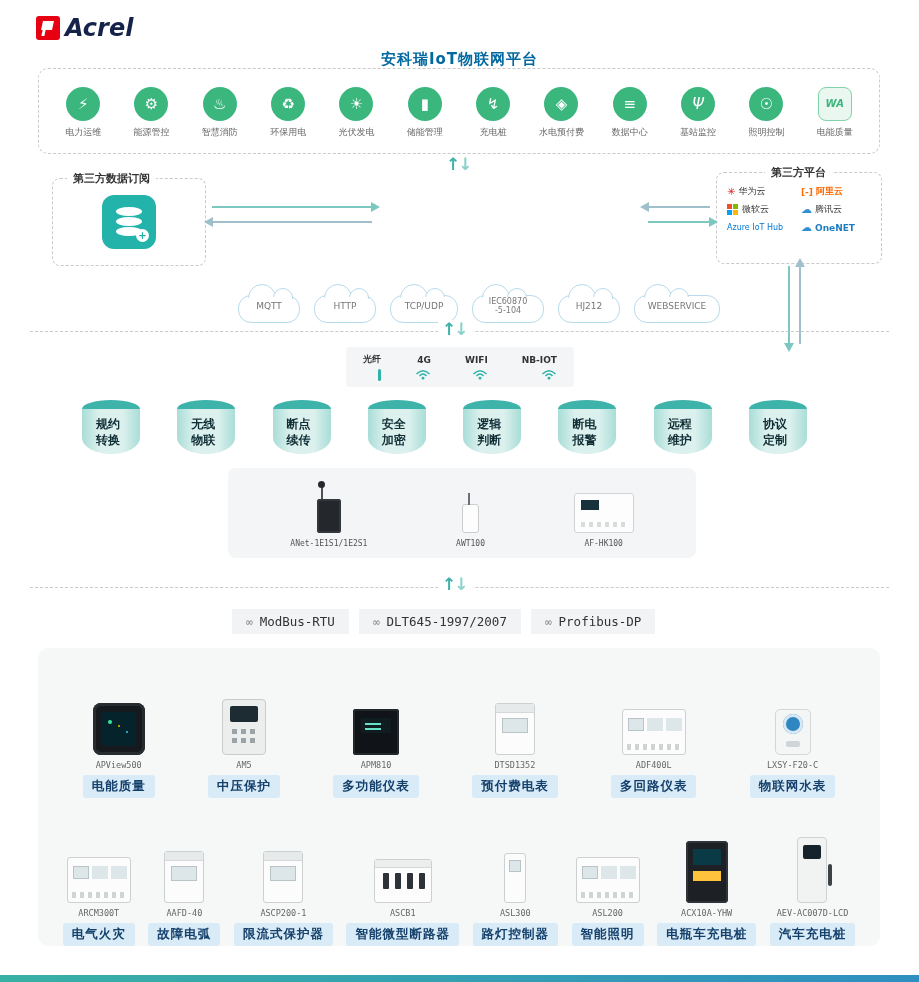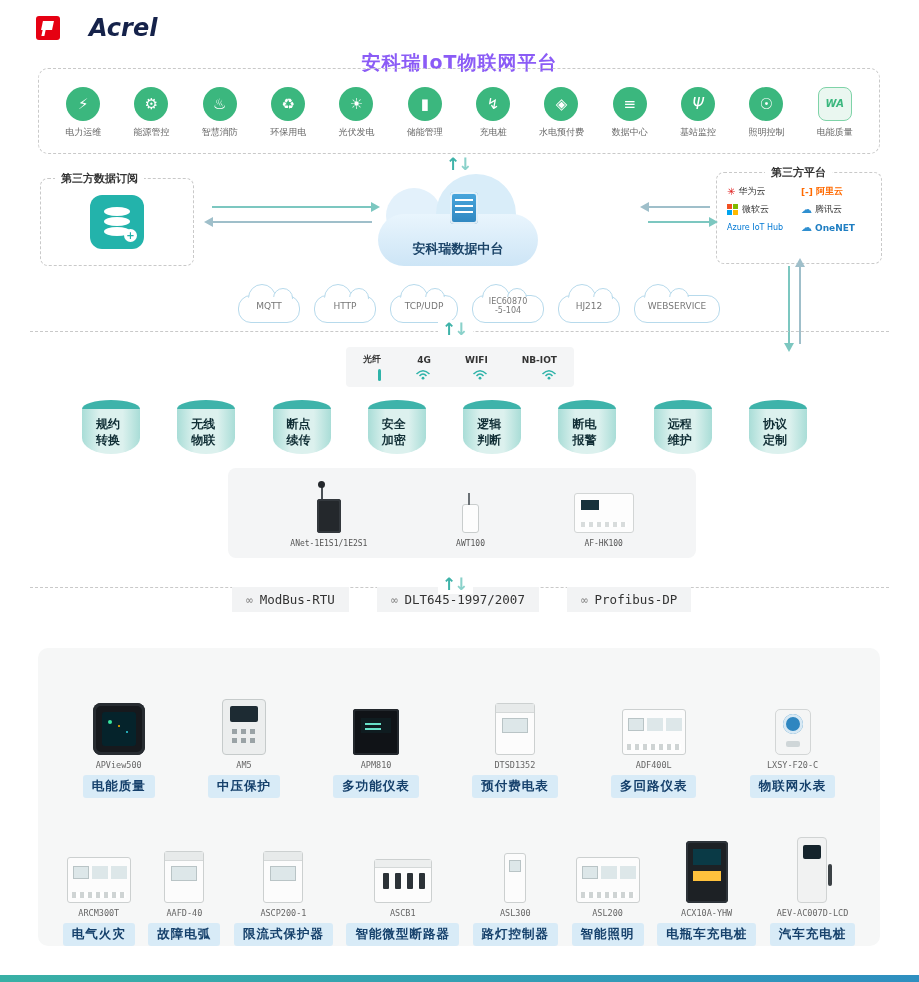--- a/index.html
+++ b/index.html
@@ -4,37 +4,37 @@
 <style>
   html,body{margin:0;padding:0;background:#fff;}
   body{font-family:"DejaVu Sans","Liberation Sans",sans-serif;}
   .canvas{position:relative;width:919px;height:982px;background:#fff;overflow:hidden;}
 
   
   .logo{position:absolute;left:36px;top:14px;display:flex;align-items:center;gap:5px;}
   .logo-mark{width:24px;height:24px;background:#e60012;border-radius:3px;position:relative;}
   .logo-mark::after{content:"";position:absolute;left:6px;top:5px;width:11px;height:9px;background:#fff;transform:skewX(-12deg);}
   .logo-mark::before{content:"";position:absolute;left:6px;top:14px;width:3px;height:6px;background:#fff;transform:skewX(-12deg);z-index:1;}
-  .logo-text{font-size:24px;font-weight:bold;font-style:italic;color:#15224a;letter-spacing:0;margin-left:24px;}
-  .main-title{position:absolute;top:50px;left:0;width:100%;text-align:center;font-size:19px;font-weight:bold;color:#8b5cf6;letter-spacing:1px;}
+  .logo-text{font-size:24px;font-weight:bold;font-style:italic;color:#15224a;letter-spacing:0;}
+  .main-title{position:absolute;top:50px;left:0;width:100%;text-align:center;font-size:15px;font-weight:bold;color:#0369a1;letter-spacing:1px;}
 
   
   .apps-box{position:absolute;left:38px;top:68px;width:842px;height:86px;border:1px dashed #c9c9c9;border-radius:10px;display:flex;align-items:center;justify-content:space-around;padding:4px 10px 0;box-sizing:border-box;}
   .app{display:flex;flex-direction:column;align-items:center;width:62px;}
   .app-icon{width:34px;height:34px;border-radius:50%;background:#3bb77e;color:#fff;display:flex;align-items:center;justify-content:center;font-size:15px;line-height:1;}
   .app-icon.sq{border-radius:8px;background:#eaf7f0;border:1.5px solid #7fd3a8;color:#3bb77e;font-size:10px;font-weight:bold;box-sizing:border-box;}
   .app-label{margin-top:5px;font-size:9px;color:#666;white-space:nowrap;}
 
   
   .ud{position:absolute;z-index:6;font-size:17px;font-weight:bold;line-height:1;background:#fff;padding:1px 4px;}
   .ud::before{content:"↑";color:#3fb3a9;}
   .ud::after{content:"↓";color:#8ad1ca;margin-left:-2px;}
 
   
-  .sub-box{position:absolute;left:40px;top:178px;width:152px;height:86px;border:1px dashed #c9c9c9;border-radius:8px;}
+  .sub-box{position:absolute;left:52px;top:178px;width:152px;height:86px;border:1px dashed #c9c9c9;border-radius:8px;}
   .box-title{position:absolute;top:-8px;left:14px;background:#fff;padding:0 6px;font-size:11px;font-weight:bold;color:#333;white-space:nowrap;}
   .sub-icon{width:54px;height:54px;margin:16px auto 0;background:#23b3ab;border-radius:12px;position:relative;display:flex;align-items:center;justify-content:center;}
   .db{width:26px;height:30px;position:relative;}
   .db i{position:absolute;left:0;width:26px;height:9px;background:#fff;border-radius:50%;}
   .db i:nth-child(1){top:0;} .db i:nth-child(2){top:10px;} .db i:nth-child(3){top:20px;}
   .db-plus{position:absolute;right:7px;bottom:7px;width:13px;height:13px;background:#fff;border-radius:50%;color:#23b3ab;font-size:10px;line-height:13px;text-align:center;font-weight:bold;}
   .db-plus::after{content:"+";}
 
   .cloud-big{position:absolute;left:378px;top:180px;width:160px;height:86px;}
   .cb-b1{position:absolute;left:8px;top:8px;width:56px;height:56px;border-radius:50%;background:#e3f1fb;}
@@ -99,21 +99,21 @@
   .gw-anet{width:24px;height:34px;background:#24282c;border-radius:3px;position:relative;box-shadow:inset 0 0 0 2px #33383d;}
   .gw-anet::before{content:"";position:absolute;left:4px;top:-13px;width:2px;height:13px;background:#4a5055;}
   .gw-anet::after{content:"";position:absolute;left:1px;top:-18px;width:7px;height:7px;border-radius:50%;background:#24282c;}
   .gw-awt{width:15px;height:27px;background:#fdfdfd;border:1px solid #c9cdcd;border-radius:3px;position:relative;}
   .gw-awt::before{content:"";position:absolute;left:5px;top:-12px;width:2px;height:12px;background:#6a7075;}
   .gw-afhk{width:58px;height:38px;background:#fdfdfd;border:1px solid #d2d5d5;border-radius:3px;position:relative;}
   .gw-afhk::before{content:"";position:absolute;left:6px;top:6px;width:18px;height:10px;background:#17323c;}
   .gw-afhk::after{content:"";position:absolute;left:6px;bottom:5px;right:6px;height:5px;background:repeating-linear-gradient(90deg,#d8dcdc 0 4px,#fff 4px 8px);}
 
   
-  .fps{position:absolute;left:232px;top:587px;display:flex;gap:28px;}
+  .fps{position:absolute;left:232px;top:609px;display:flex;gap:10px;}
   .fp{display:flex;align-items:center;gap:7px;background:#f2f3f4;padding:5px 14px;font-size:12.5px;color:#333;font-family:"DejaVu Sans Mono","Liberation Mono",monospace;white-space:nowrap;}
   .fp-icon::before{content:"∞";color:#8a8a8a;font-size:11px;}
 
   
   .dev-box{position:absolute;left:38px;top:648px;width:842px;height:298px;background:#f6f7f7;border-radius:10px;padding:16px 18px 0;box-sizing:border-box;}
   .dev-row{display:flex;justify-content:space-around;align-items:flex-end;}
   .dev-row.r1{height:134px;margin-bottom:10px;}
   .dev-row.r2{height:138px;}
   .dev{display:flex;flex-direction:column;align-items:center;gap:5px;}
   .dev-img-wrap{height:70px;display:flex;align-items:flex-end;justify-content:center;}
@@ -249,27 +249,20 @@
     <div class="sub-icon">
       <span class="db">
           <i></i>
           <i></i>
           <i></i>
         </span>
       <span class="db-plus"></span>
     </div>
   </div>
 
-  <div class="cloud-big">
-    <span class="cb-b1"></span>
-    <span class="cb-b2"></span>
-    <span class="cb-body"></span>
-    <span class="server"></span>
-    <span class="cb-label">安科瑞数据中台</span>
-  </div>
 
   <div class="tp-box">
     <span class="box-title">第三方平台</span>
     <div class="tp-grid">
       <span class="tp-item">
           <span class="red">✳</span>
           <span>华为云</span>
         </span>
       <span class="tp-item ali">
           <span class="brk">[-]</span>

